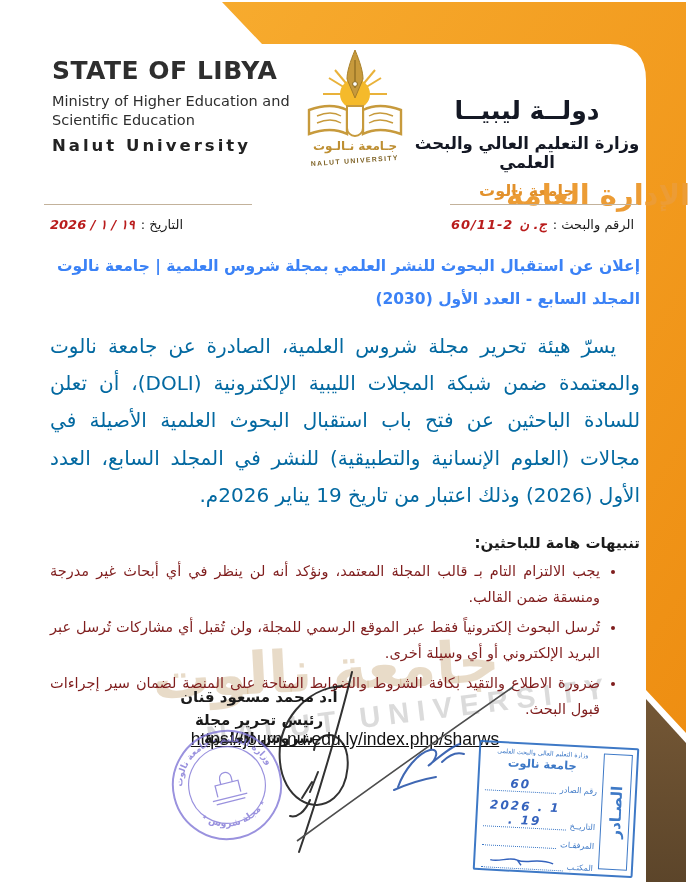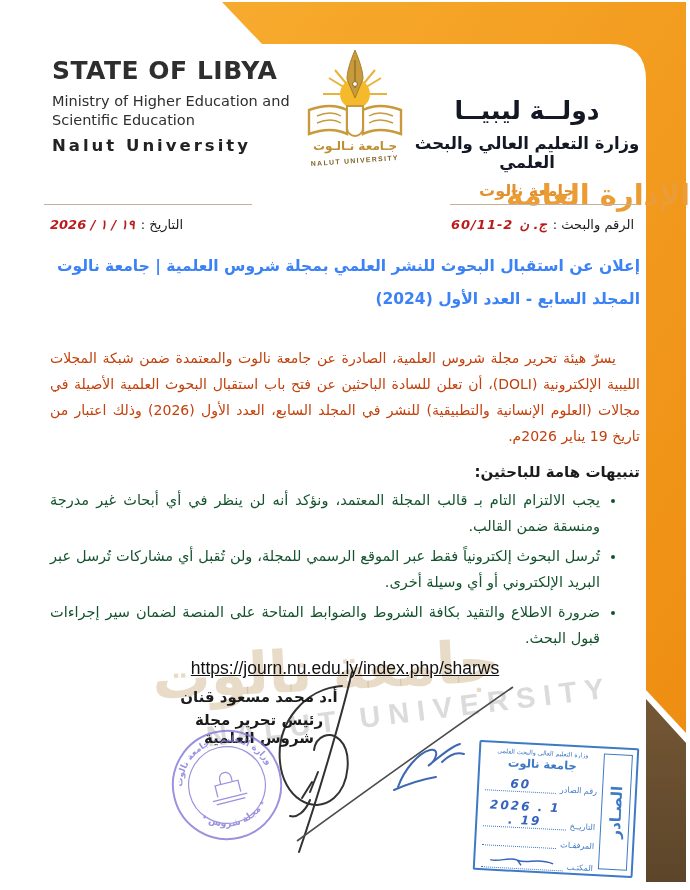--- a/index.html
+++ b/index.html
@@ -26,24 +26,24 @@
   .rule.l{left:44px;width:208px;}
   .rule.r{right:52px;width:188px;}
   
   .meta{position:absolute;top:217px;left:50px;right:56px;display:flex;justify-content:space-between;
     font-size:13px;z-index:3;align-items:baseline;}
   .meta .grp{display:inline-flex;gap:6px;align-items:baseline;}
   .hand{color:#b91c1c;font-style:italic;font-weight:600;letter-spacing:1px;}
   
   .content{position:absolute;top:250px;left:50px;right:50px;direction:rtl;text-align:right;z-index:3;}
   .doc-title{font-weight:800;font-size:15.5px;line-height:2.1;color:#3b82f6;}
-  .doc-body{margin-top:30px;font-size:14px;line-height:1.86;text-align:justify;text-indent:24px;color:#c2410c;}
+  .doc-body{margin-top:13px;font-size:20px;line-height:1.86;text-align:justify;text-indent:24px;color:#0369a1;}
   .notes-h{font-weight:800;font-size:15px;}
   ul.notes{margin:7px 22px 0 0;padding:0 18px 0 0;}
-  ul.notes li{font-size:14.5px;line-height:1.76;text-align:justify;margin-bottom:5px;color:#14532d;}
+  ul.notes li{font-size:14.5px;line-height:1.76;text-align:justify;margin-bottom:5px;color:#7f1d1d;}
   .link-intro{margin-top:9px;font-weight:700;font-size:14.5px;text-align:center;}
   .url-row{text-align:center;margin-top:7px;}
   .url{font-size:17.5px;color:#111;text-decoration:underline;direction:ltr;unicode-bidi:embed;
     font-family:"Liberation Sans",sans-serif;}
   
   .wm-ar{position:absolute;left:152px;top:636px;font-size:58px;font-weight:800;
     color:rgba(190,156,102,.36);transform:rotate(-3deg);letter-spacing:6px;white-space:nowrap;z-index:2;}
   .wm-en{position:absolute;left:205px;top:696px;font-size:29px;font-weight:700;letter-spacing:8px;
     color:rgba(165,165,165,.40);transform:rotate(-7deg);white-space:nowrap;z-index:2;
     font-family:"Liberation Sans",sans-serif;}
@@ -152,21 +152,21 @@
     <span class="grp" dir="rtl">
       <span>الرقم والبحث :</span>
       <span class="hand">ج. ن</span>
       <span class="hand" dir="ltr">60/11-2</span>
     </span>
   </div>
 
   <div class="content">
     <div class="doc-title">
       <div>إعلان عن استقبال البحوث للنشر العلمي بمجلة شروس العلمية | جامعة نالوت</div>
-      <div>المجلد السابع - العدد الأول (2024)</div>
+      <div>المجلد السابع - العدد الأول (2030)</div>
     </div>
     <p class="doc-body">يسرّ هيئة تحرير مجلة شروس العلمية، الصادرة عن جامعة نالوت والمعتمدة ضمن شبكة المجلات الليبية الإلكترونية (DOLI)، أن تعلن للسادة الباحثين عن فتح باب استقبال البحوث العلمية الأصيلة في مجالات (العلوم الإنسانية والتطبيقية) للنشر في المجلد السابع، العدد الأول (2026) وذلك اعتبار من تاريخ 19 يناير 2026م.</p>
     <div class="notes-h">تنبيهات هامة للباحثين:</div>
     <ul class="notes">
       <li>يجب الالتزام التام بـ قالب المجلة المعتمد، ونؤكد أنه لن ينظر في أي أبحاث غير مدرجة ومنسقة ضمن القالب.</li>
       <li>تُرسل البحوث إلكترونياً فقط عبر الموقع الرسمي للمجلة، ولن تُقبل أي مشاركات تُرسل عبر البريد الإلكتروني أو أي وسيلة أخرى.</li>
       <li>ضرورة الاطلاع والتقيد بكافة الشروط والضوابط المتاحة على المنصة لضمان سير إجراءات قبول البحث.</li>
     </ul>
     <div class="url-row">
       <a class="url" href="#">https://journ.nu.edu.ly/index.php/sharws</a>

